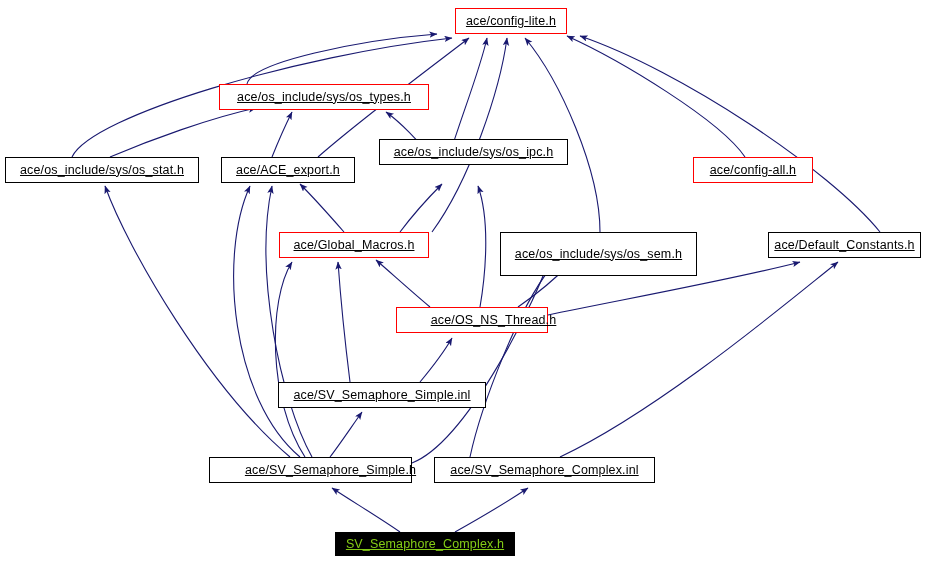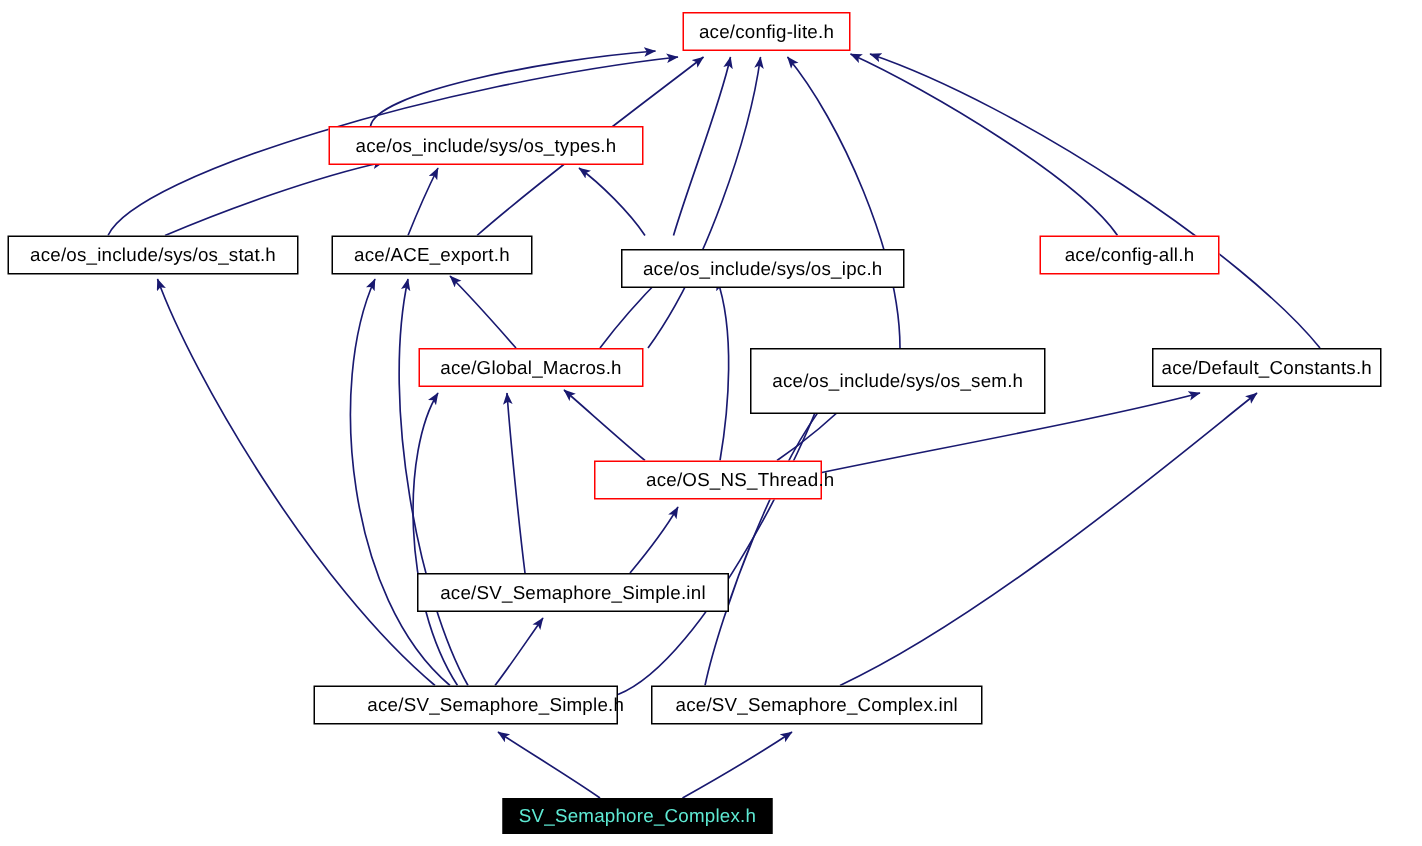--- a/index.html
+++ b/index.html
@@ -32,28 +32,29 @@
     align-items: center;
     justify-content: center;
     background: #ffffff;
     border: 1px solid #000000;
     white-space: nowrap;
     font-size: 12.5px;
     line-height: 1;
     color: #000000;
     letter-spacing: 0.15px;
     z-index: 5;
+    text-decoration: underline;
   }
   .graph-node.red {
     border-color: #ff0000;
   }
   .graph-node.current {
     background: #000000;
     border-color: #000000;
-    color: #5eead4;
+    color: #84cc16;
   }
   .node-label {
     display: block;
     padding: 0 7px;
   }
 </style>
 </head>
 <body>
 
 <div id="graph-canvas">
@@ -101,21 +102,21 @@
       </div>
       <div class="graph-node red" style="left: 219px; top: 84px; width: 210px; height: 26px;">
         <span class="node-label">ace/os_include/sys/os_types.h</span>
       </div>
       <div class="graph-node" style="left: 5px; top: 157px; width: 194px; height: 26px;">
         <span class="node-label">ace/os_include/sys/os_stat.h</span>
       </div>
       <div class="graph-node" style="left: 221px; top: 157px; width: 134px; height: 26px;">
         <span class="node-label">ace/ACE_export.h</span>
       </div>
-      <div class="graph-node" style="left: 379px; top: 166px; width: 189px; height: 26px; margin-left: 35px;">
+      <div class="graph-node" style="left: 379px; top: 139px; width: 189px; height: 26px;">
         <span class="node-label">ace/os_include/sys/os_ipc.h</span>
       </div>
       <div class="graph-node red" style="left: 693px; top: 157px; width: 120px; height: 26px; justify-content: center;">
         <span class="node-label">ace/config-all.h</span>
       </div>
       <div class="graph-node red" style="left: 279px; top: 232px; width: 150px; height: 26px;">
         <span class="node-label">ace/Global_Macros.h</span>
       </div>
       <div class="graph-node" style="left: 500px; top: 232px; width: 197px; height: 44px;">
         <span class="node-label">ace/os_include/sys/os_sem.h</span>

